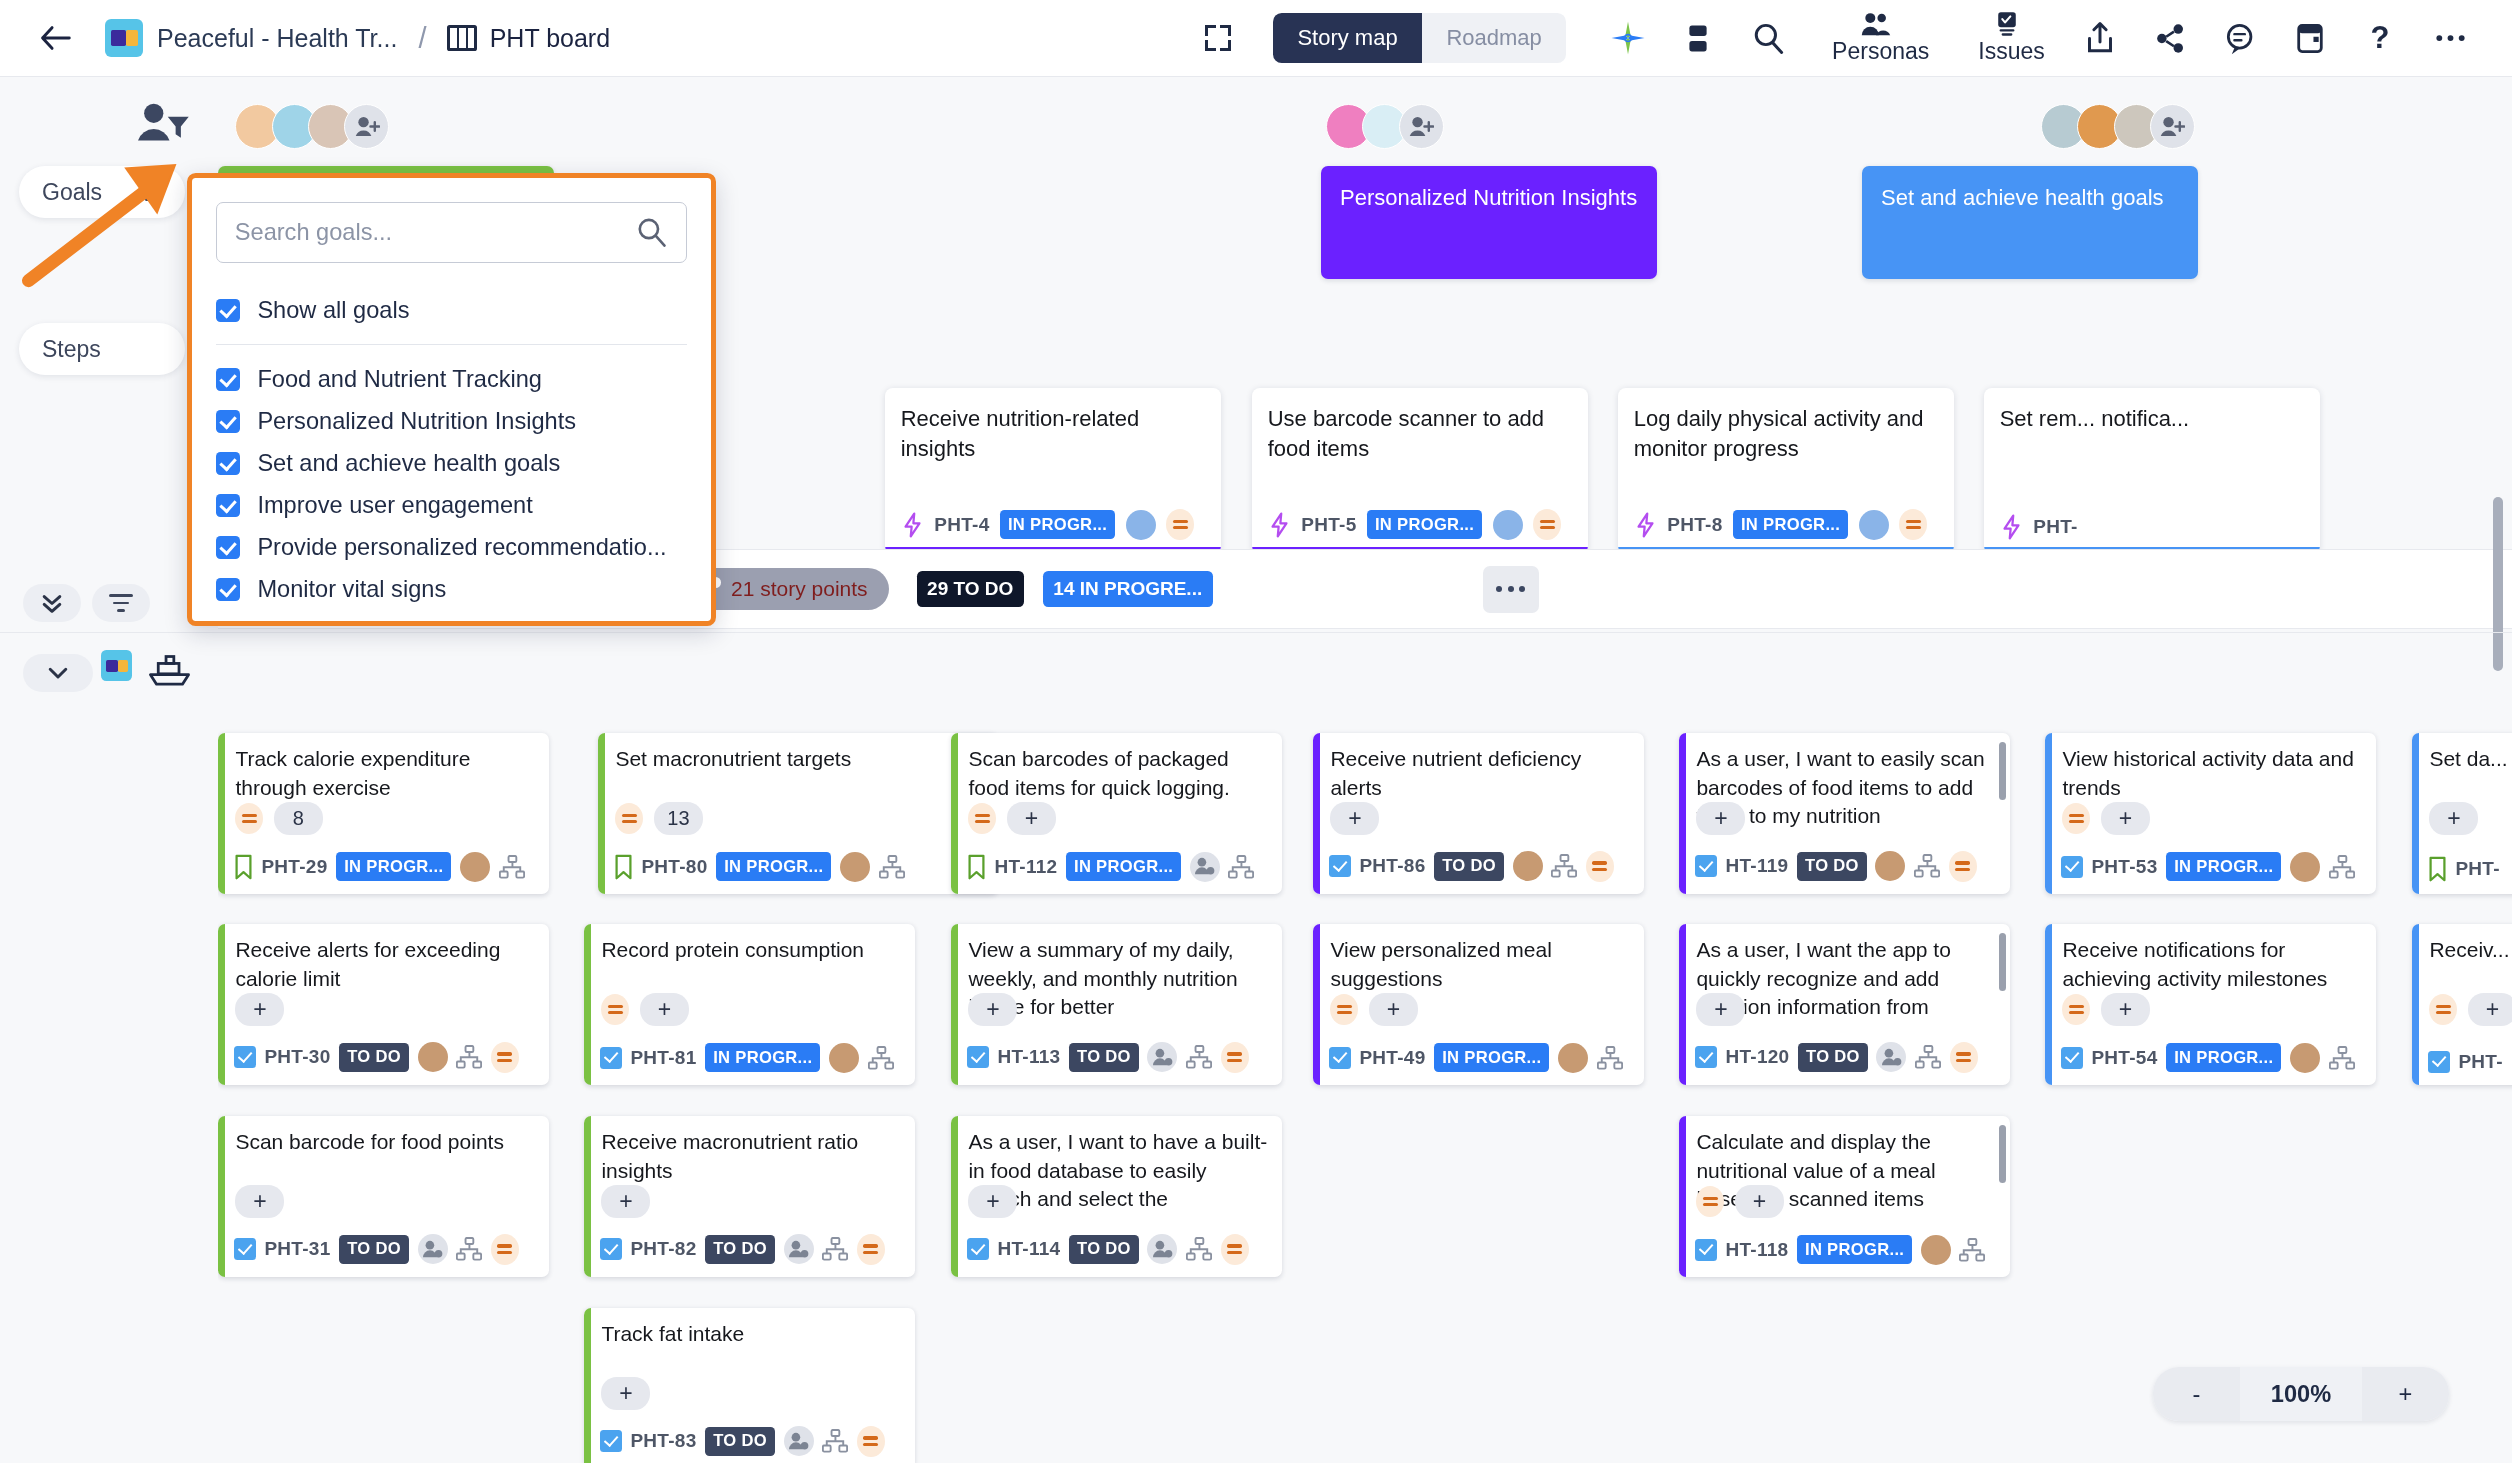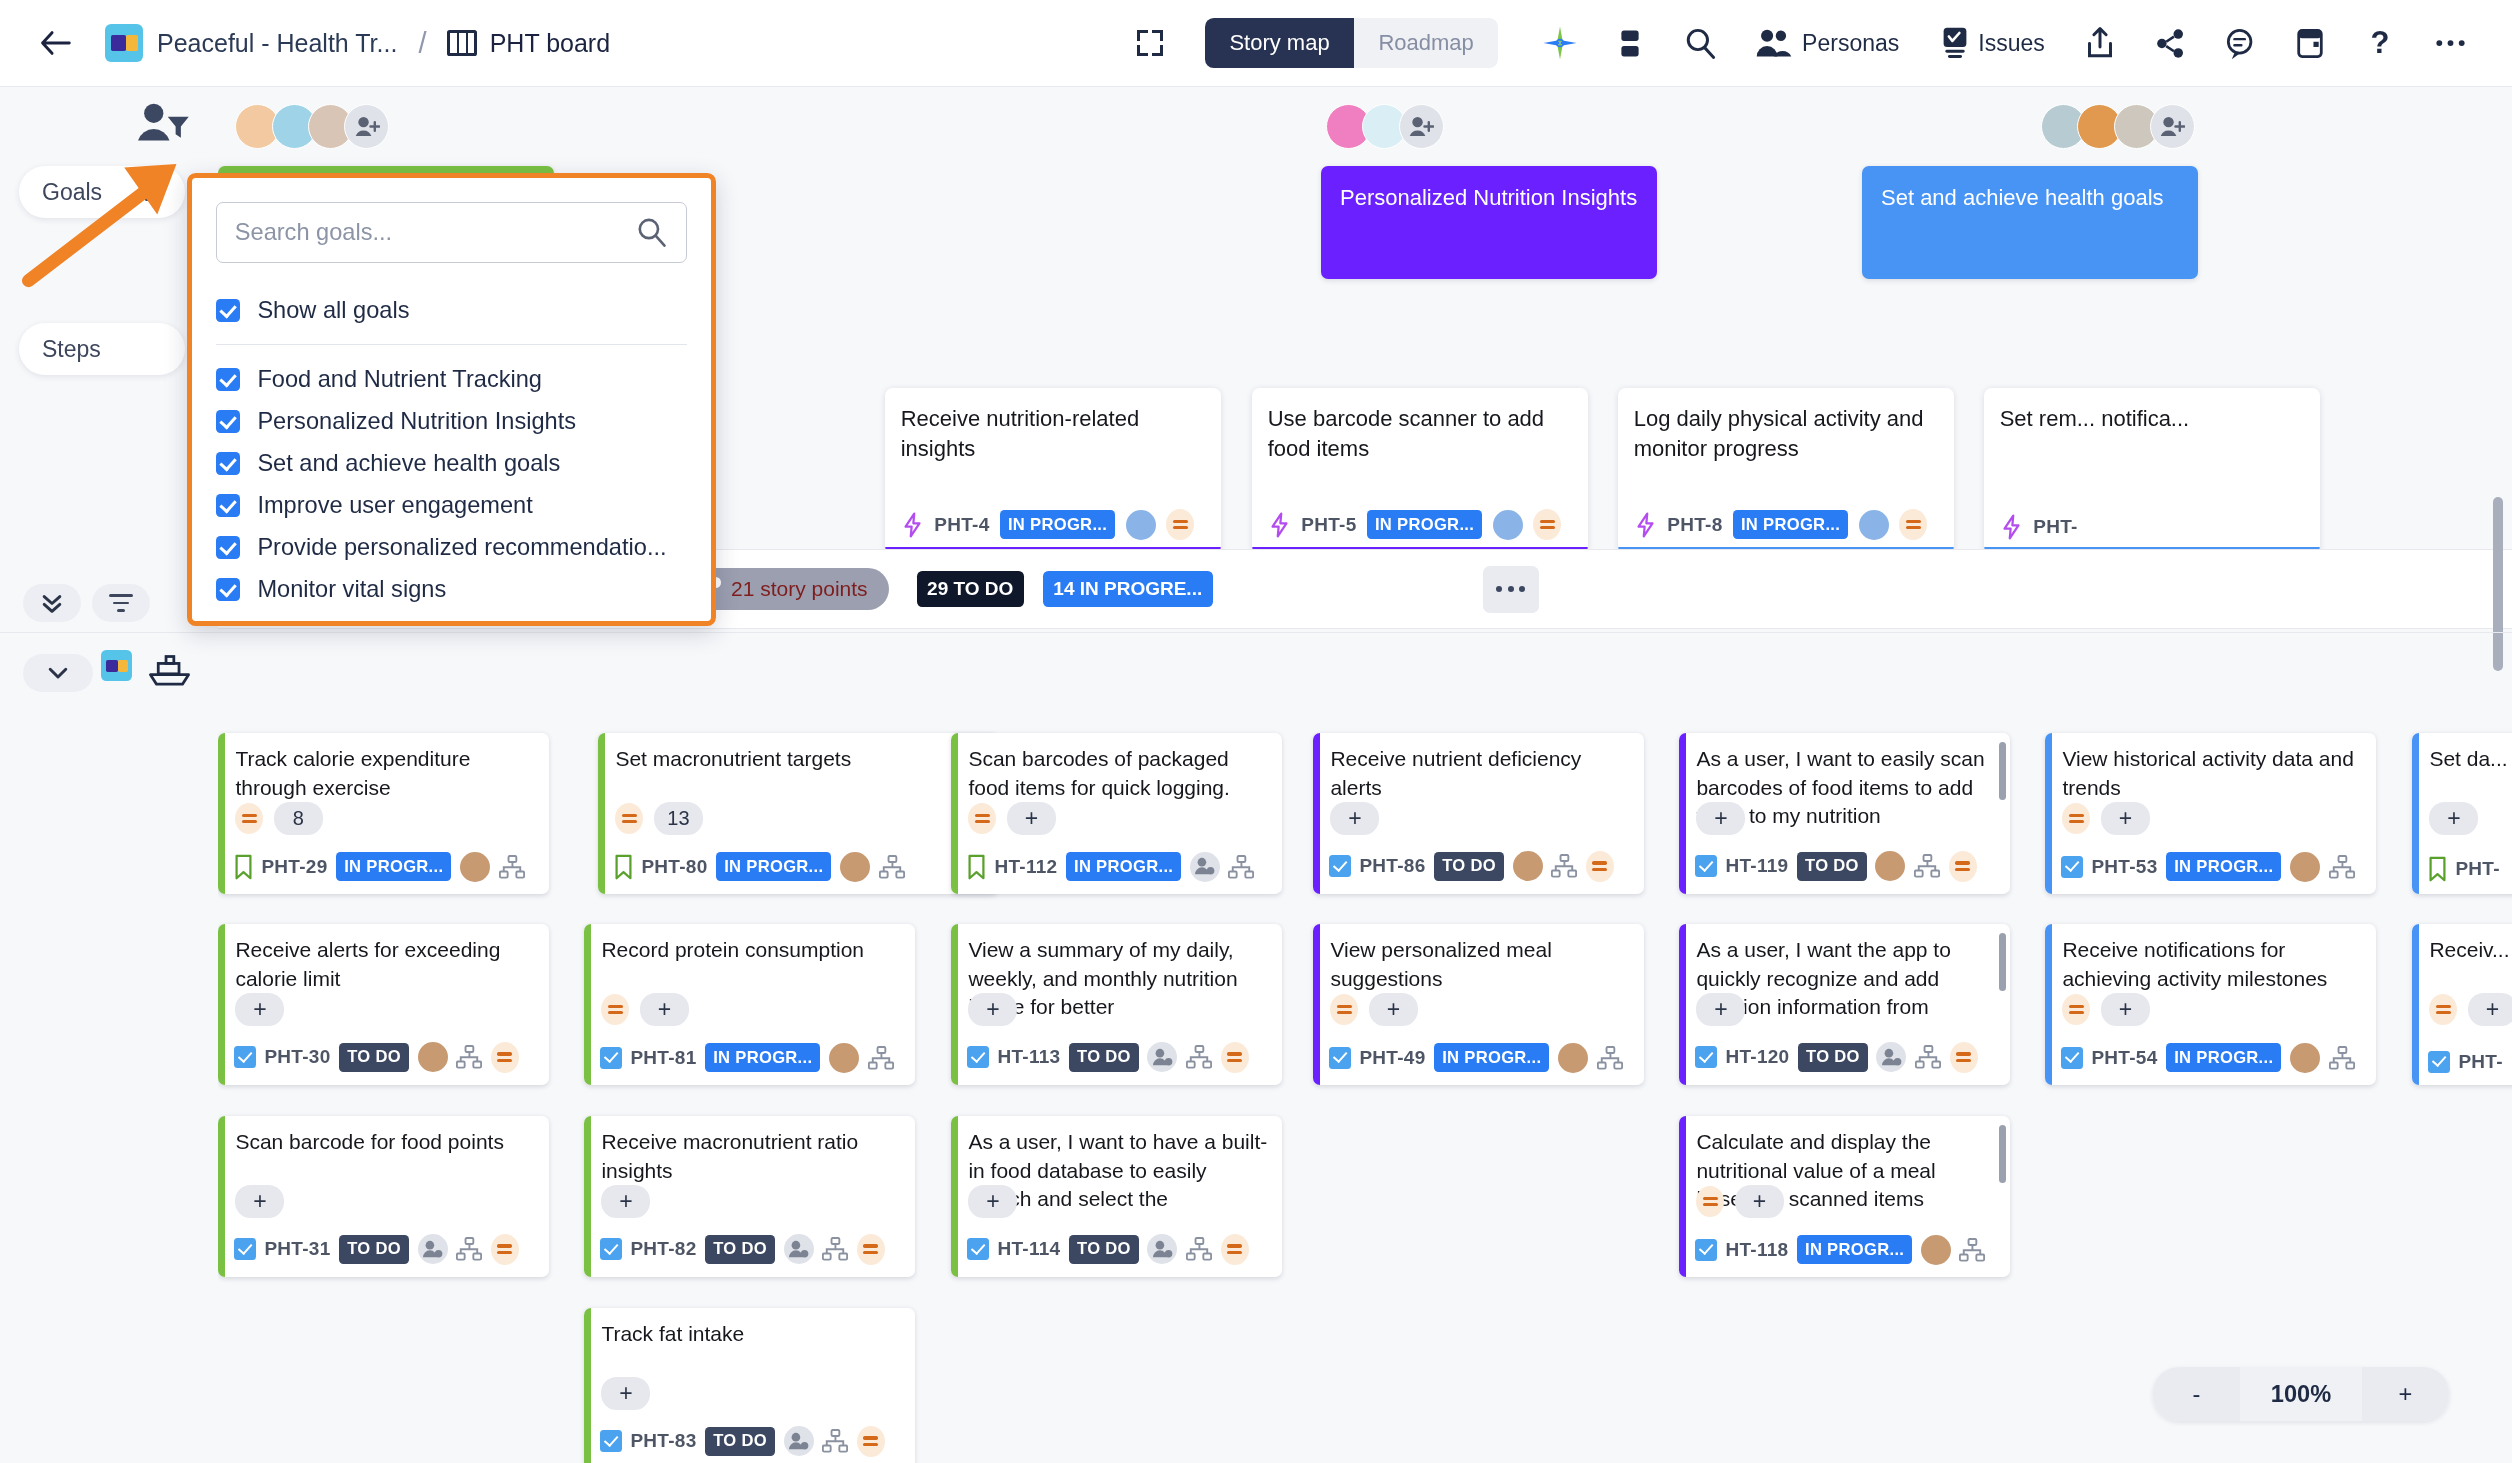--- a/index.html
+++ b/index.html
@@ -5,21 +5,21 @@
   * { box-sizing: border-box; margin: 0; padding: 0; }
   html, body {
     width: 2512px; height: 1464px;
     font-family: "Liberation Sans", sans-serif;
     background: #f7f8fa; overflow: hidden;
     -webkit-font-smoothing: antialiased;
   }
 
   
   .topbar {
-    position: absolute; top: 0; left: 0; width: 2512px; height: 87px;
+    position: absolute; top: 0; left: 0; width: 2512px; height: 77px;
     background: #ffffff; border-bottom: 0.9px solid #e7e9ee;
     display: flex; align-items: center; padding: 0 35px; gap: 0;
   }
   .back-arrow { width: 40px; height: 40px; display:flex; align-items:center; justify-content:center; cursor:pointer; color:#1b2340; }
   .proj-logo {
     width: 38px; height: 38px; border-radius: 6.1px; background: #56c4e8;
     margin-left: 30px; position: relative; flex: none;
   }
   .proj-logo::before { content:""; position:absolute; left:6.1px; top:11.3px; width:15px; height:15.7px; background:#3b2a9c; border-radius:1.7px; }
   .proj-logo::after { content:""; position:absolute; left:21px; top:11.3px; width:12.2px; height:15.7px; background:#f5b63c; border-radius:1.7px; }
@@ -40,21 +40,21 @@
   .fullscreen-ic span:nth-child(2){ right:0; top:0; border-left:none; border-bottom:none; }
   .fullscreen-ic span:nth-child(3){ left:0; bottom:0; border-right:none; border-top:none; }
   .fullscreen-ic span:nth-child(4){ right:0; bottom:0; border-left:none; border-top:none; }
 
   .seg { display:flex; border-radius: 8.7px; overflow:hidden; margin: 0 19px 0 12.2px; }
   .seg-btn { padding: 12.2px 24.4px; font-size: 22px; cursor: pointer; white-space:nowrap; }
   .seg-btn.active { background:#283354; color:#fff; }
   .seg-btn.inactive { background:#eff1f5; color:#7b langs; color:#868ea3; }
 
   .hdr-label { font-size: 23px; color:#1f2a44; margin-left: 8.7px; white-space:nowrap; }
-  .icon-with-label { display:flex; align-items:center; padding: 0 12.2px; height:54px; cursor:pointer; }
+  .icon-with-label { display:flex; align-items:center; padding: 0 12.2px; height:54px; cursor:pointer;flex-direction:column; }
 
   
   .rail { position:absolute; left:0; top:87px; width: 218px; height: 1376px; background:#f7f8fa; z-index: 30; }
   .rail-person { position:absolute; left: 131px; top: 14px; }
   .pill {
     background:#ffffff; border-radius: 35px; box-shadow: 0 1.7px 6.1px rgba(30,40,70,.10);
     height: 52px; display:flex; align-items:center; padding: 0 23px; width: 166px;
     font-size: 23px; color:#3d465c; cursor:pointer; justify-content:space-between;
   }
   .pill.goals { position:absolute; left:19px; top:79px; }

